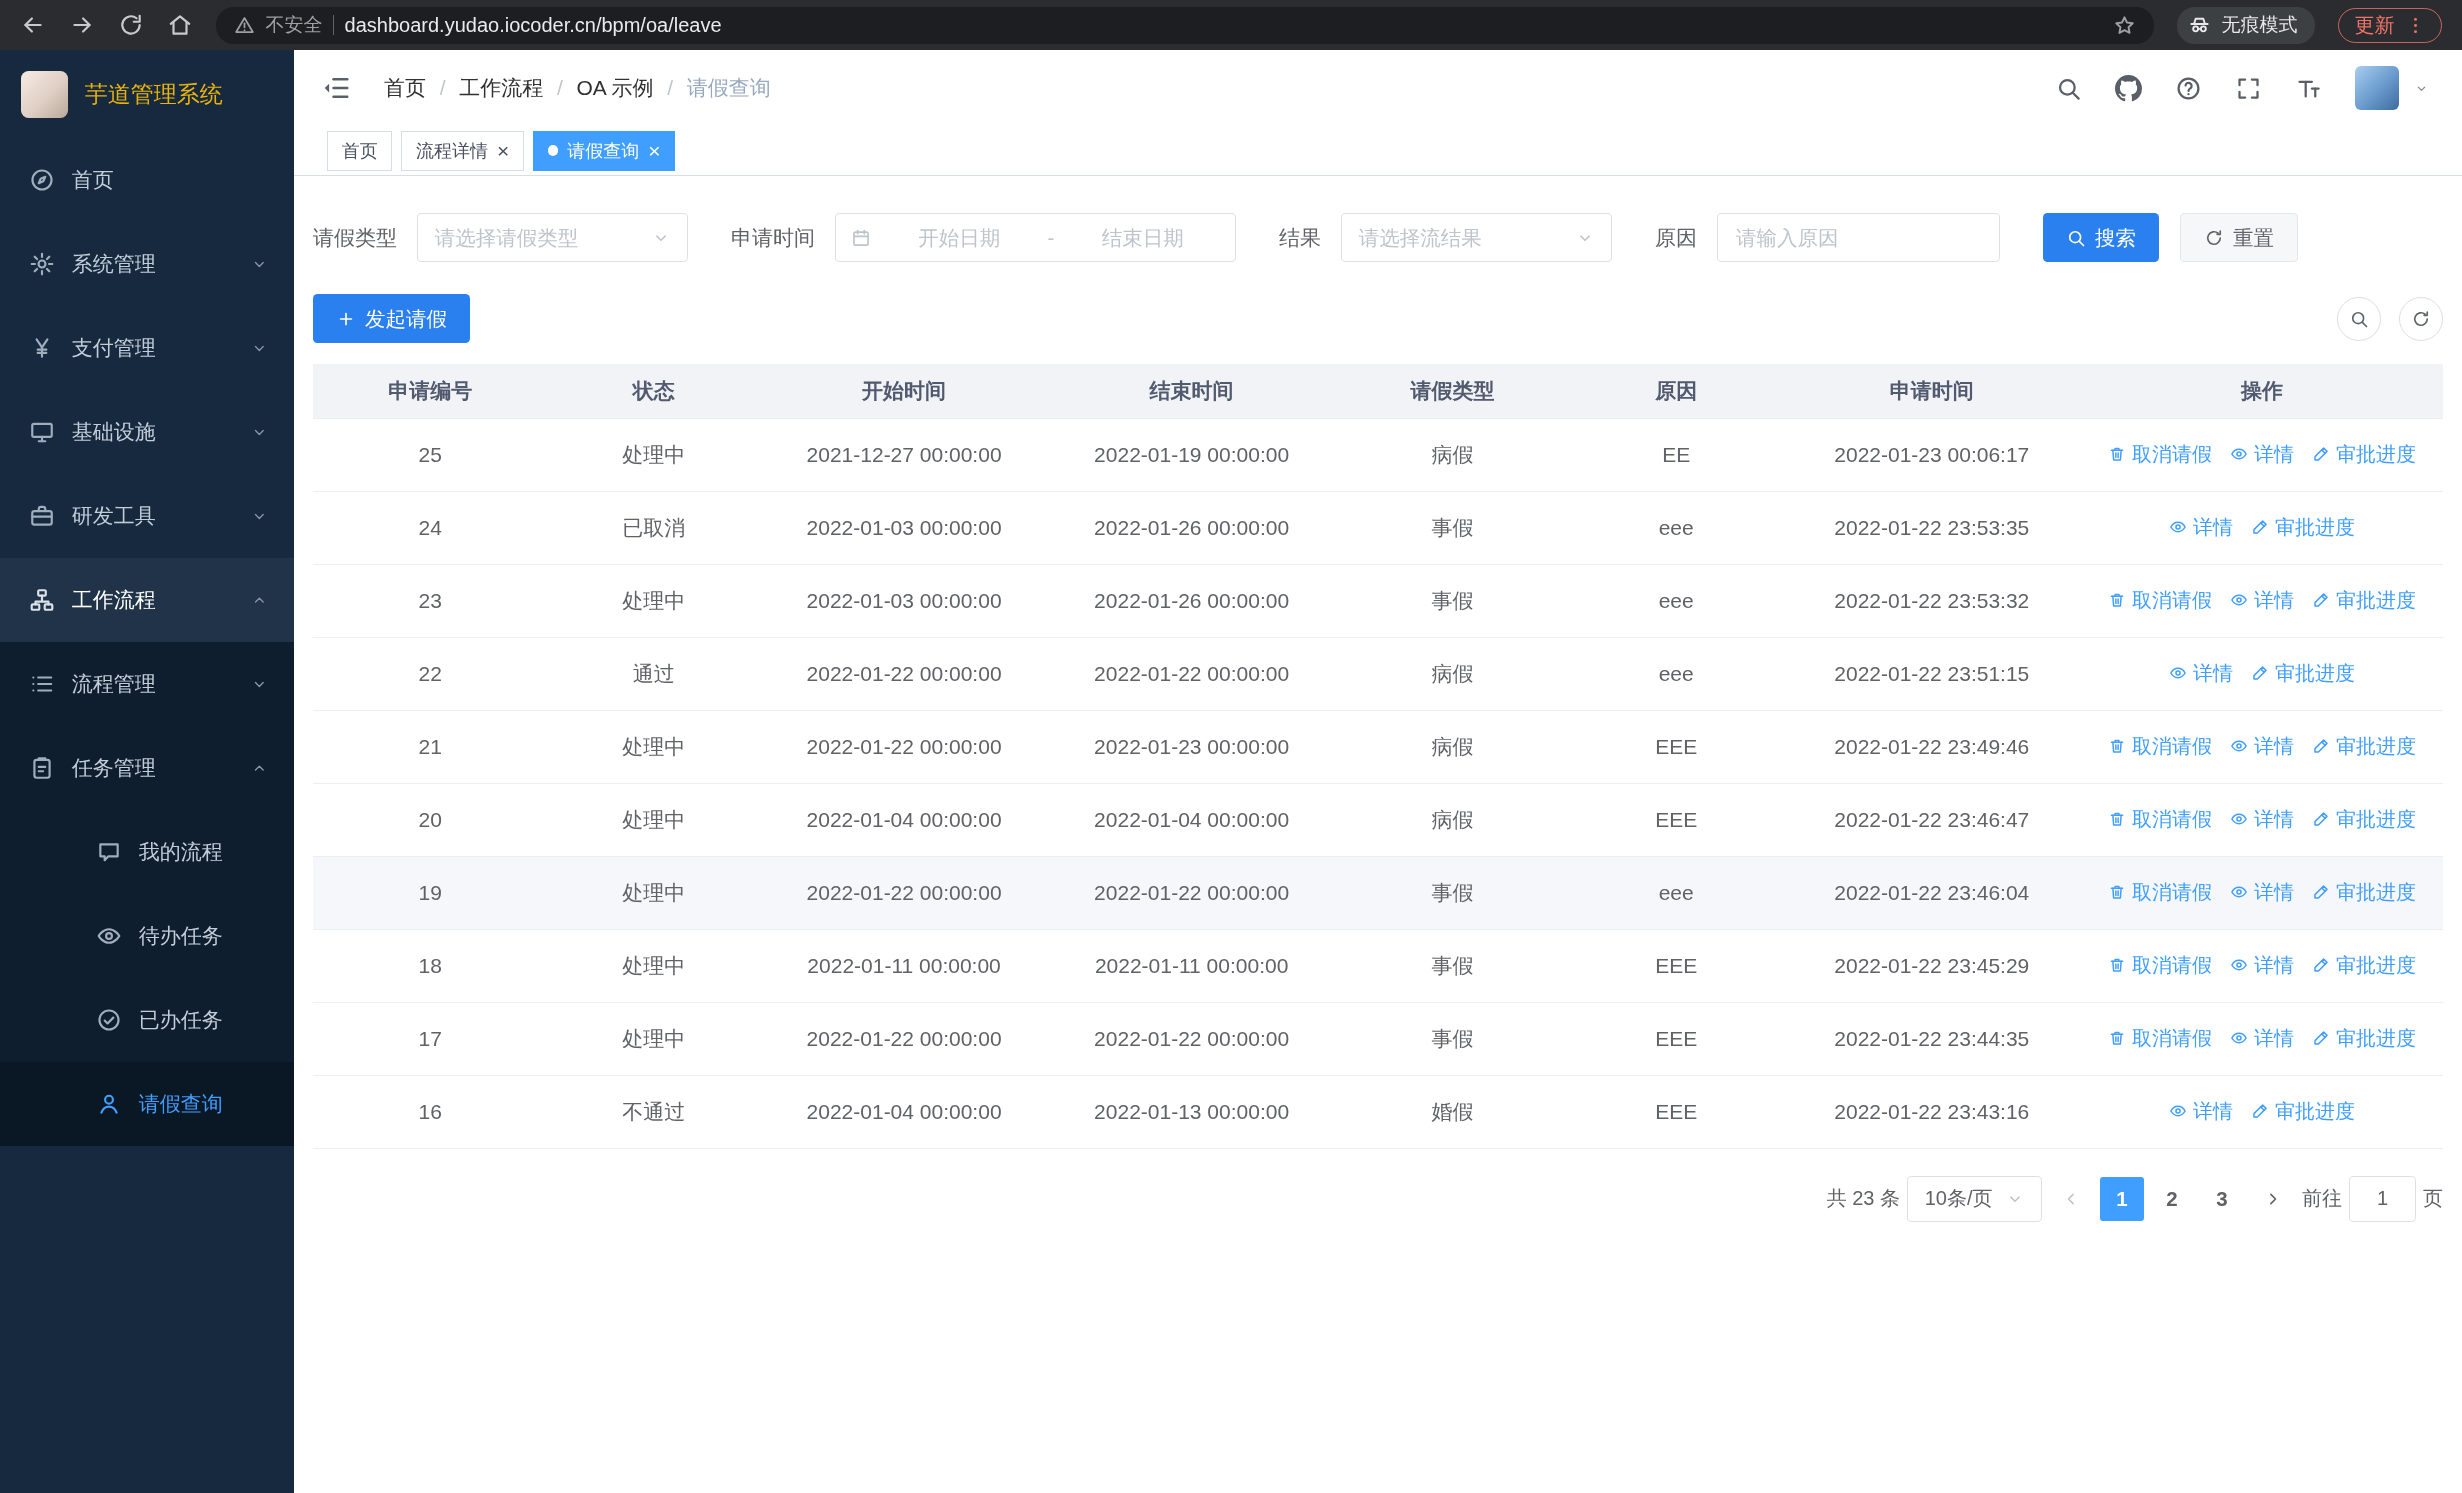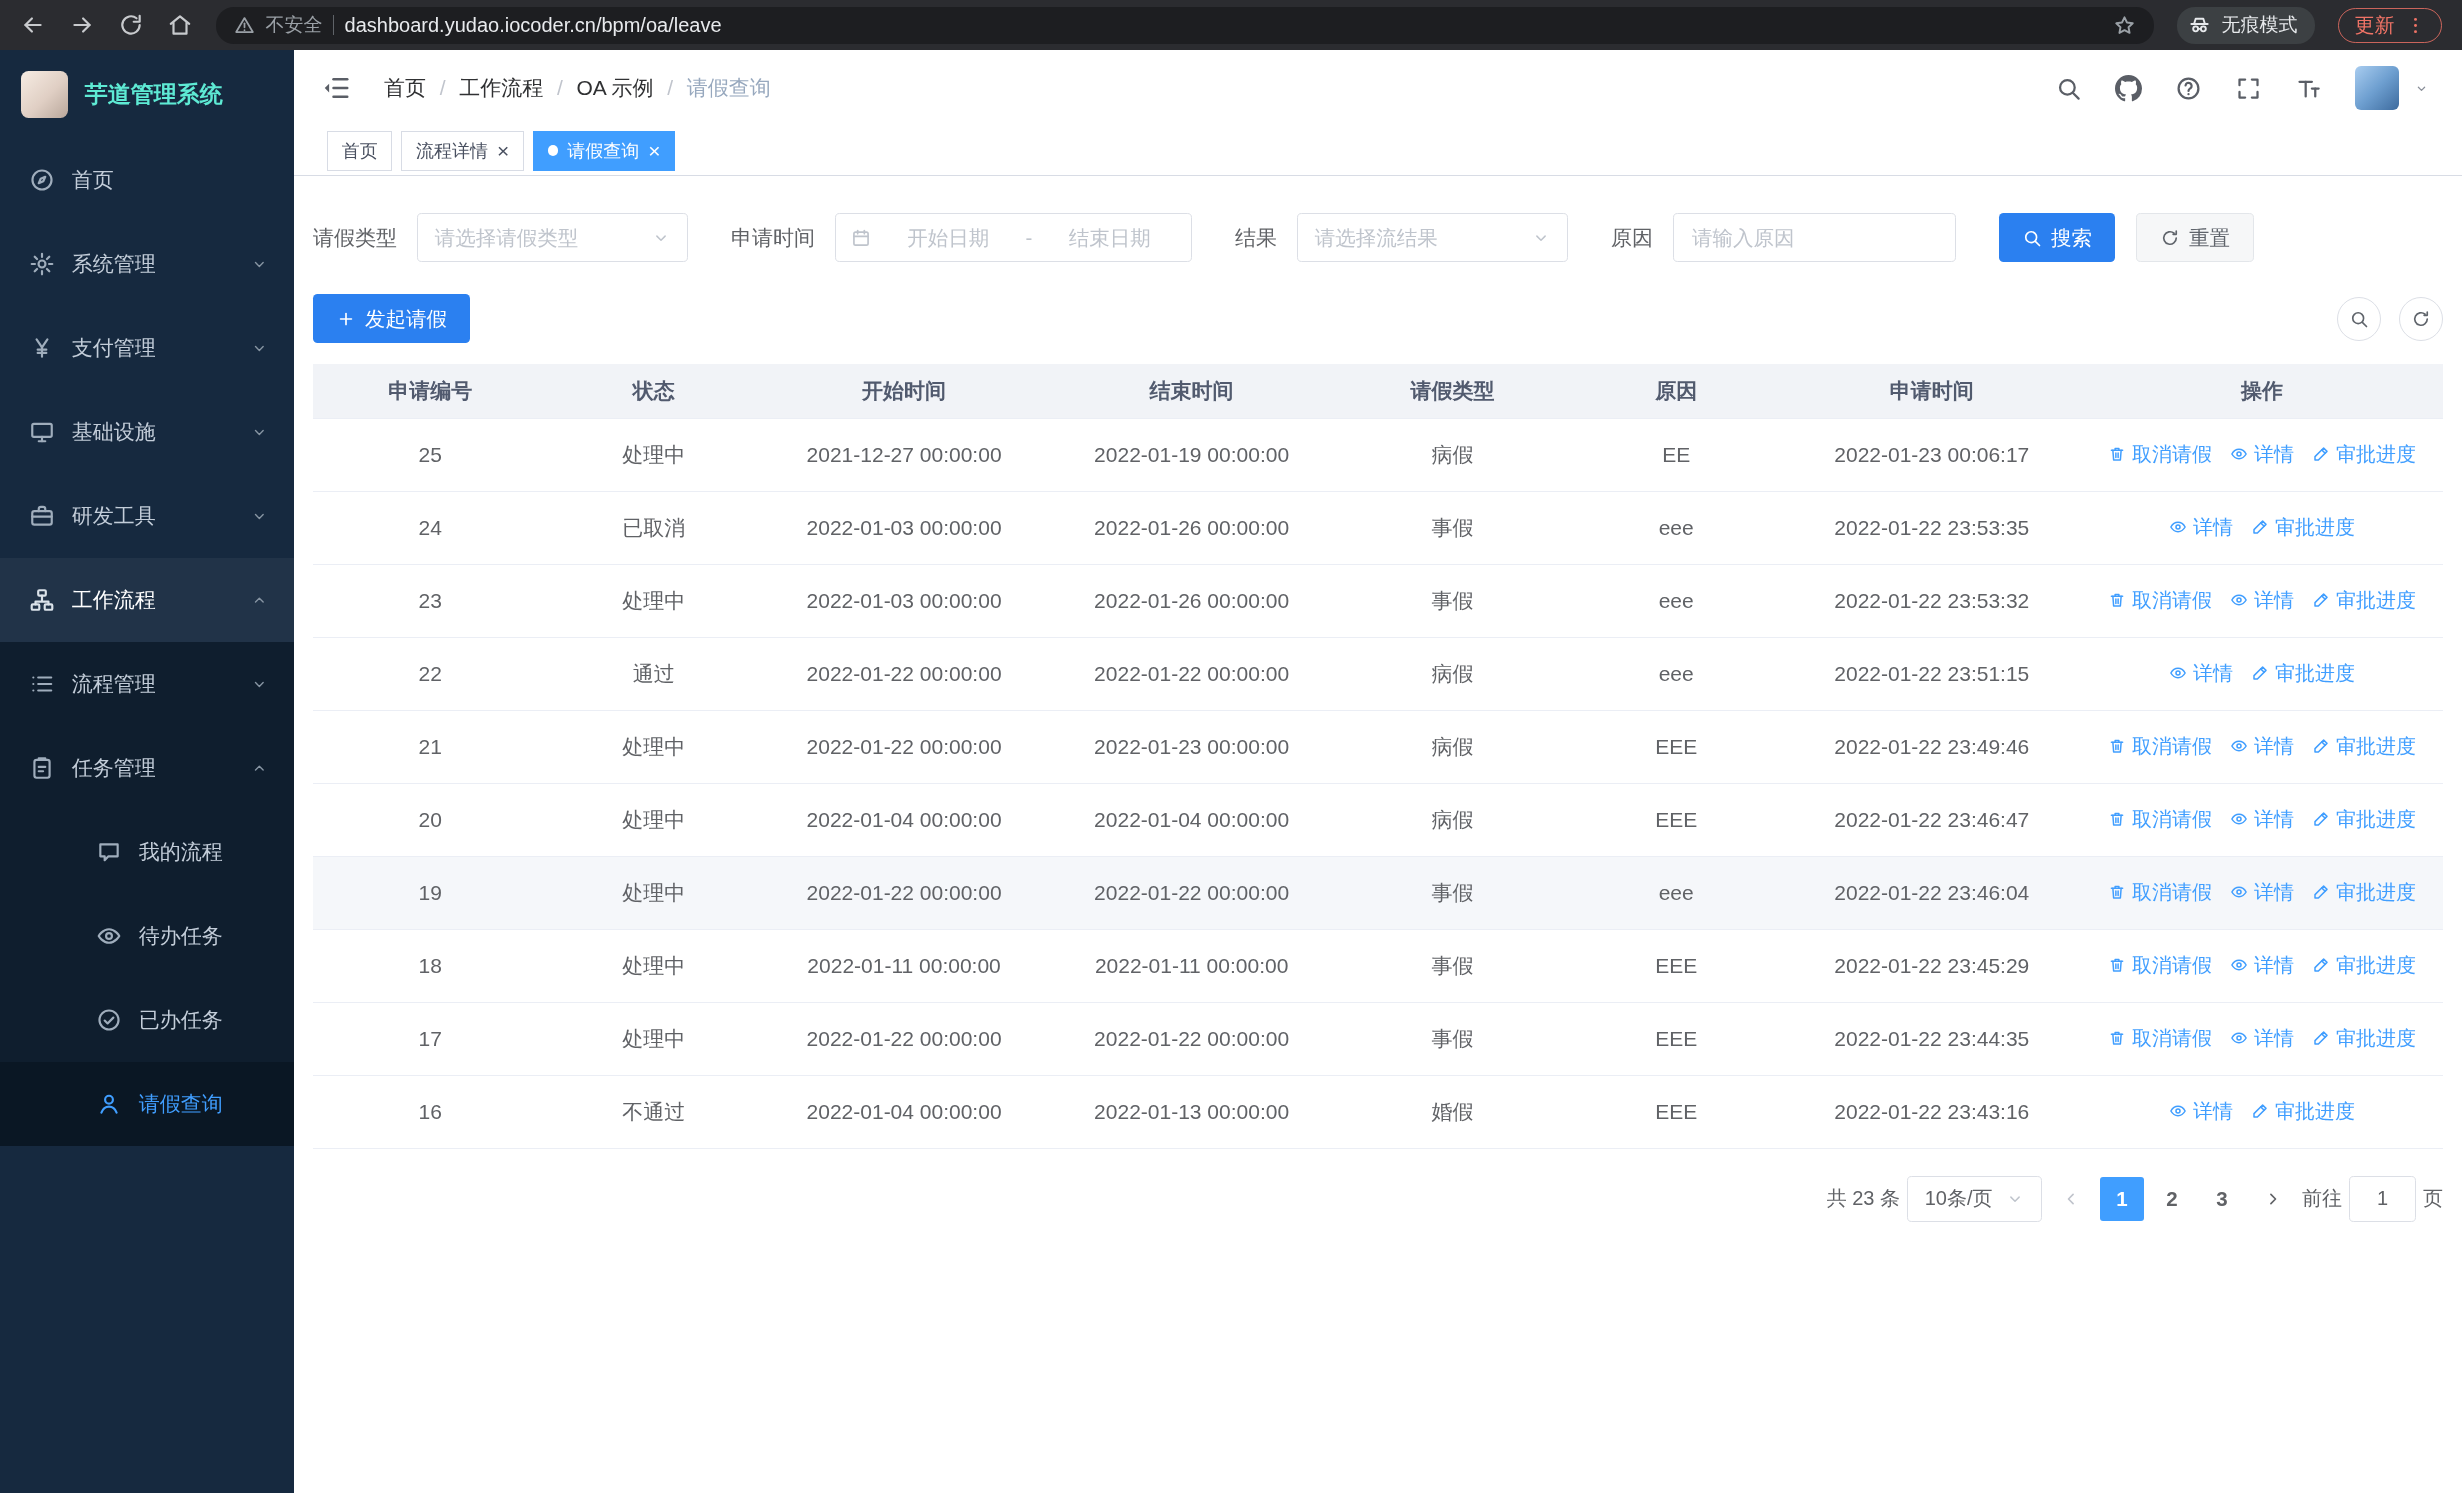--- a/index.html
+++ b/index.html
@@ -31,21 +31,21 @@
                  font-size: 20px; cursor: pointer; }
   .update-chip .ic { font-size: 21px; }
 
   
   .app { display: flex; height: 1443px; }
   .sidebar { width: 294px; flex: 0 0 294px; background: #16293f; color: #c3cdd9;
              display: flex; flex-direction: column; }
   .logo { height: 88px; display: flex; align-items: center; gap: 16.7px; padding: 0 21px; }
   .logo-avatar { width: 47px; height: 47px; border-radius: 7.6px; flex: 0 0 47px;
                  background: linear-gradient(135deg,#f6ece3 0%,#e0cfc4 55%,#b9a79b 100%); }
-  .logo-title { color: #5eead4; font-size: 23px; font-weight: 700; white-space: nowrap; }
+  .logo-title { color: #eab308; font-size: 23px; font-weight: 400; white-space: nowrap; }
   .menu { flex: 1; overflow: hidden; }
   .menu-item { height: 84px; display: flex; align-items: center; gap: 16.7px;
                padding: 0 26px 0 29px; font-size: 21px; cursor: pointer; white-space: nowrap; }
   .menu-item .mi { font-size: 26px; color: #9fadbc; }
   .menu-item .mlabel { flex: 1; }
   .menu-item .chev { font-size: 16.7px; color: #8795a3; }
   .menu-item.depth-2 { background: #0f1e2e; }
   .menu-item.depth-3 { padding-left: 96px; background: #0f1e2e; }
   .menu-item.open { color: #fff; background: rgba(255,255,255,0.05); }
   .menu-item.open .mi { color: #dbe3ea; }
@@ -81,21 +81,21 @@
 
   .filter-bar { display: flex; align-items: center; }
   .fgroup { display: flex; align-items: center; margin-right: 43px; }
   .flabel { margin-right: 20px; color: #606266; white-space: nowrap; }
   .select { height: 49px; border: 0.8px solid #dcdfe6; border-radius: 4.6px; background: #fff;
             display: flex; align-items: center; padding: 0 16.7px; color: #bfc4cc; font-size: 20.5px;
             cursor: pointer; }
   .select .ph { flex: 1; white-space: nowrap; }
   .select .ic { font-size: 18px; color: #bfc4cc; }
   .w-select { width: 271px; }
-  .date-range { width: 357px; height: 49px; border: 0.8px solid #dcdfe6; border-radius: 4.6px;
+  .date-range { width: 401px; height: 49px; border: 0.8px solid #dcdfe6; border-radius: 4.6px;
                 display: flex; align-items: center; padding: 0 15px; color: #bfc4cc; font-size: 20.5px;
                 gap: 11px; cursor: pointer; }
   .date-range .ic { font-size: 20px; color: #bfc4cc; }
   .date-range .dph { flex: 1; text-align: center; white-space: nowrap; }
   .date-range .dsep { color: #bfc4cc; }
   .text-input { width: 283px; height: 49px; border: 0.8px solid #dcdfe6; border-radius: 4.6px;
                 padding: 0 18px; font-size: 20.5px; color: #606266; outline: none;
                 font-family: inherit; }
   .text-input::placeholder { color: #bfc4cc; }
   .btn { height: 49px; border: none; border-radius: 4.6px; display: inline-flex; align-items: center;

